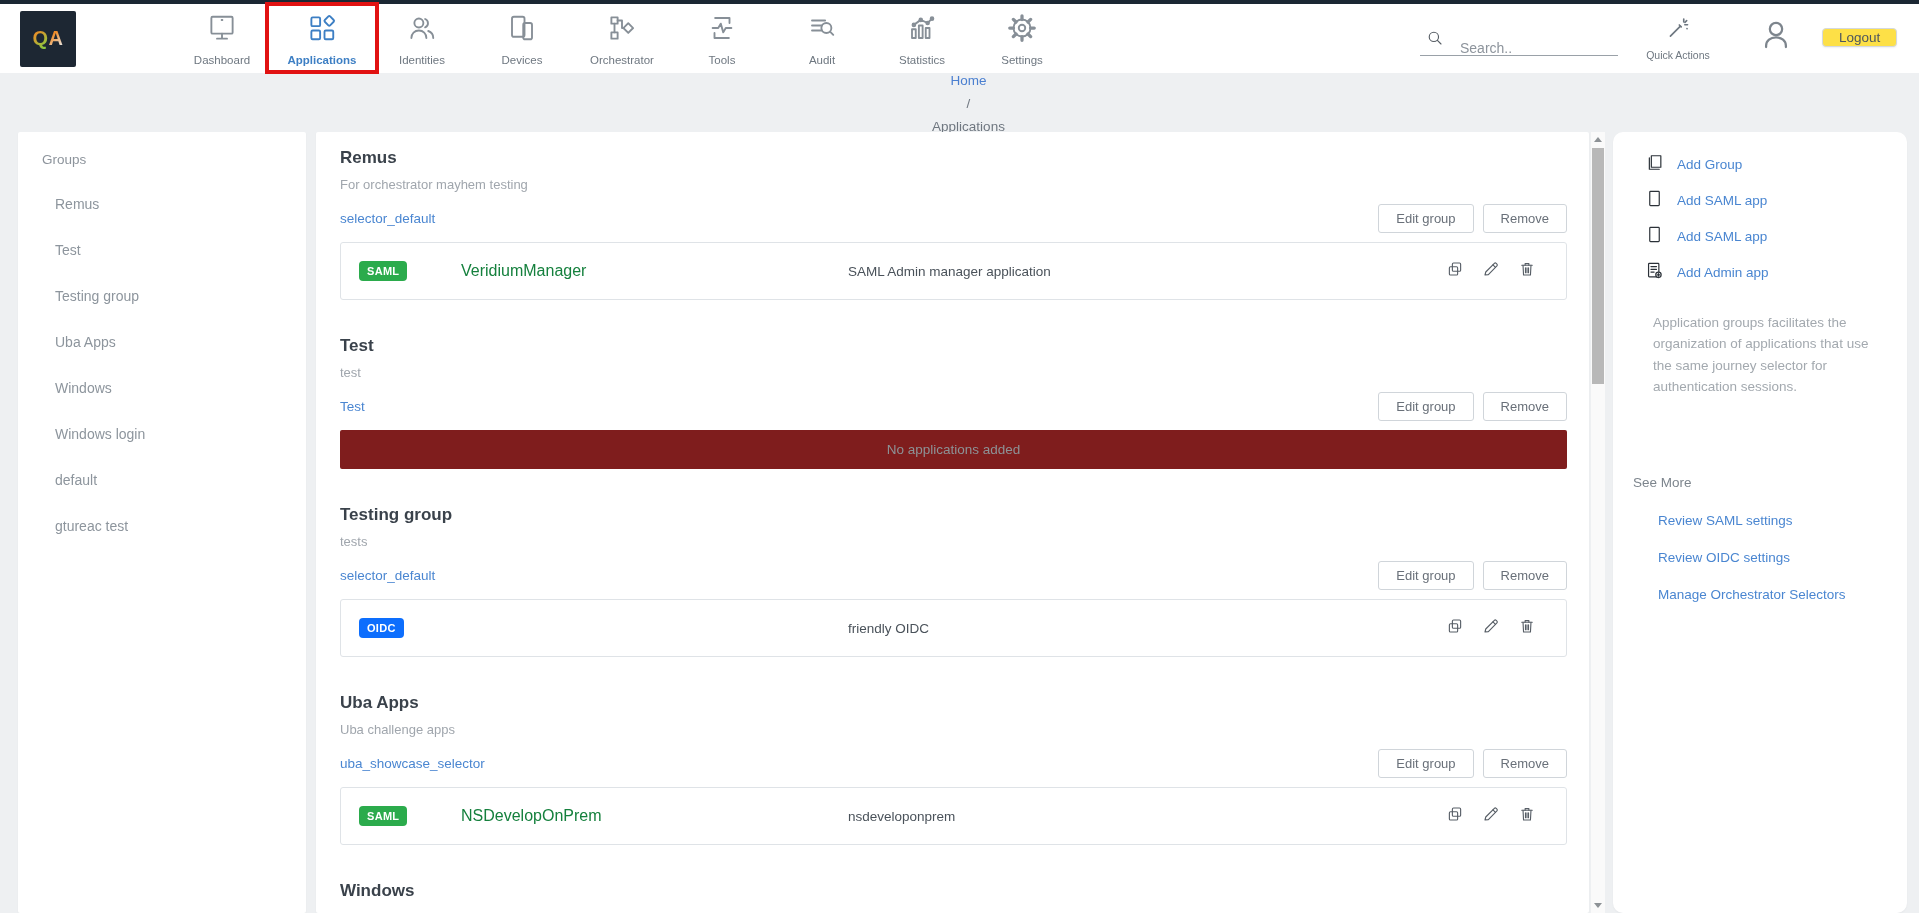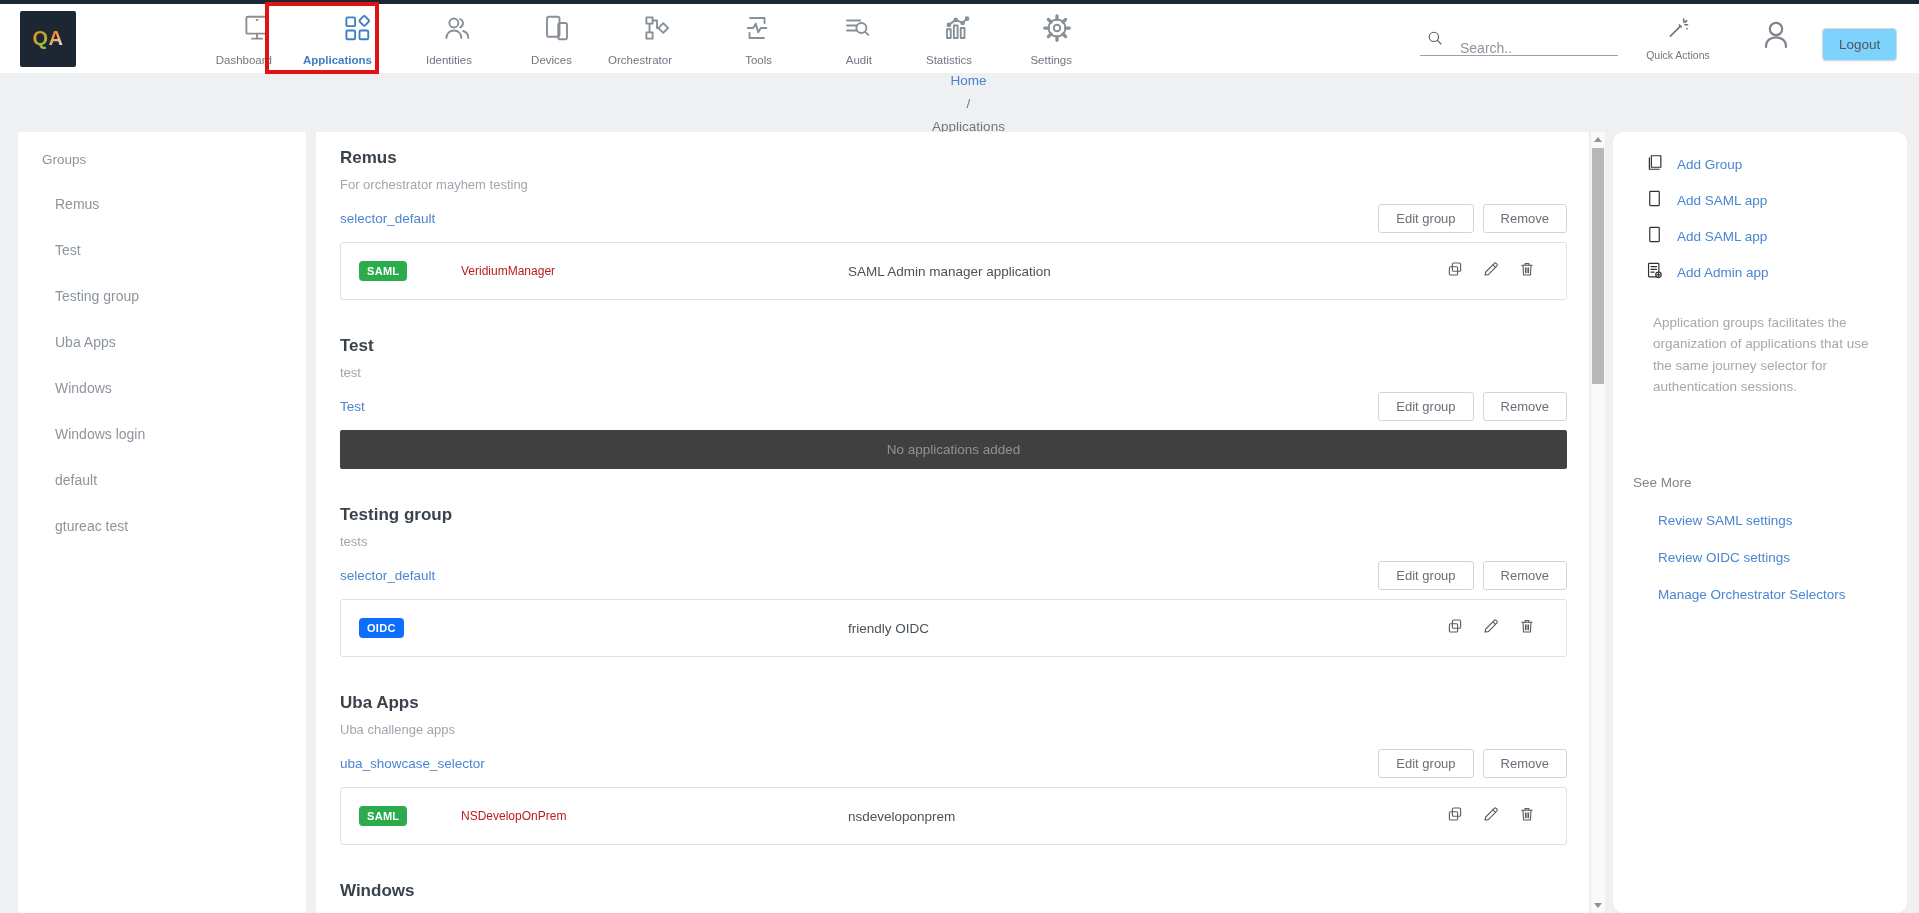--- a/index.html
+++ b/index.html
@@ -18,21 +18,21 @@
   }
   .logo {
     width:56px; height:56px; margin-left:20px; background:#1d2733;
     border-radius:2px; display:flex; align-items:center; justify-content:center;
     font-weight:bold; font-size:20px; letter-spacing:.5px;
   }
   .logo .q { background:linear-gradient(140deg,#ef8b26 20%,#8dc63f 80%); -webkit-background-clip:text; background-clip:text; color:transparent; }
   .logo .a { background:linear-gradient(140deg,#ef8b26 30%,#e8e8e8 85%); -webkit-background-clip:text; background-clip:text; color:transparent; }
   nav { display:flex; margin-left:96px; }
   .nav-item {
-    width:100px; display:flex; flex-direction:column; align-items:flex-end;
+    width:100px; display:flex; flex-direction:column; align-items:center;
     gap:7px; cursor:pointer; position:relative; padding-top:2px;
   }
   .nav-item .nav-icon svg { width:30px; height:30px; color:#878f97; }
   .nav-item .nav-label { font-size:11.5px; color:#6e7780; }
   .nav-item.active .nav-icon svg { color:#3d7fc4; }
   .nav-item.active .nav-label { color:#3d7fc4; font-weight:bold; }
   .highlight-box {
     position:absolute; left:-7px; right:-7px; top:-9px; height:72px;
     border:4px solid #e11212; pointer-events:none;
   }
@@ -47,22 +47,22 @@
     font-family:"Liberation Sans",sans-serif; color:#4a525a; width:140px;margin-top:16px;
   }
   .search-wrap input::placeholder { color:#8d949c; }
   .quick-actions { position:absolute; left:1642px; top:11px; width:72px;
     display:flex; flex-direction:column; align-items:center; gap:6px; cursor:pointer; }
   .quick-actions svg { width:26px; height:26px; color:#6e7780; }
   .quick-actions span { font-size:10.5px; color:#6e7780; }
   .person { position:absolute; left:1758px; top:13px; cursor:pointer; }
   .person svg { width:36px; height:36px; color:#7d858d; }
   .logout-btn {
-    position:absolute; left:1822px; top:24px; background:#7dd3fc;
-    border:1px solid #d4d9de; border-radius:4px; padding:8px 16px;
+    position:absolute; left:1822px; top:24px; background:#fde047;
+    border:1px solid #d4d9de; border-radius:4px; padding:1px 16px;
     font-size:13.5px; color:#4d565e; cursor:pointer;
     font-family:"Liberation Sans",sans-serif; box-shadow:0 1px 2px rgba(0,0,0,.06);
   }
 
   
   .breadcrumb { height:59px; display:flex; align-items:center; gap:8px;
     padding-left:18px; font-size:13.5px;flex-direction:column; }
   .breadcrumb .bc-home { color:#4a7fd0; text-decoration:none; cursor:pointer; }
   .breadcrumb .bc-sep, .breadcrumb .bc-cur { color:#6f7780; }
 
@@ -87,26 +87,26 @@
   .sel-link { font-size:13.5px; color:#4a86d1; text-decoration:none; cursor:pointer; }
   .grp-btns { display:flex; gap:9px;padding-left:36px; }
   .btn { background:#fff; border:1px solid #d0d5da; border-radius:3px;
     padding:6px 17px; font-size:13px; color:#697079; cursor:pointer;
     font-family:"Liberation Sans",sans-serif; }
   .app-row { border:1px solid #dfe3e7; border-radius:3px; height:58px;
     display:flex; align-items:center; }
   .badge-cell { width:120px; padding-left:18px; }
   .badge { display:inline-block; color:#fff; font-size:11px; font-weight:bold;
     padding:4px 8px; border-radius:4px; letter-spacing:.3px; }
-  .app-name { width:387px; font-size:12px; color:#b91c1c; }
+  .app-name { width:387px; font-size:16px; color:#15803d; }
   .app-desc { flex:1; font-size:13.5px; color:#4a525a; }
   .row-icons { display:flex; gap:18px; padding-right:30px; }
   .ricon { cursor:pointer; }
   .ricon svg { width:18px; height:18px; color:#575e66; }
-  .empty-bar { background:#404040; border-radius:2px; height:39px;
+  .empty-bar { background:#7f1d1d; border-radius:2px; height:39px;
     display:flex; align-items:center; justify-content:center;
     font-size:13.5px; color:#8d9296; }
 
   
   .sb-arrow-up, .sb-arrow-down { position:absolute; left:3px; width:0; height:0;
     border-left:4px solid transparent; border-right:4px solid transparent; cursor:pointer; }
   .sb-arrow-up { top:5px; border-bottom:5px solid #8d9296; }
   .sb-arrow-down { bottom:5px; border-top:5px solid #8d9296; }
   .sb-thumb { position:absolute; left:1px; top:16px; width:12px; height:236px;
     background:#b8b8b8; cursor:pointer; }

